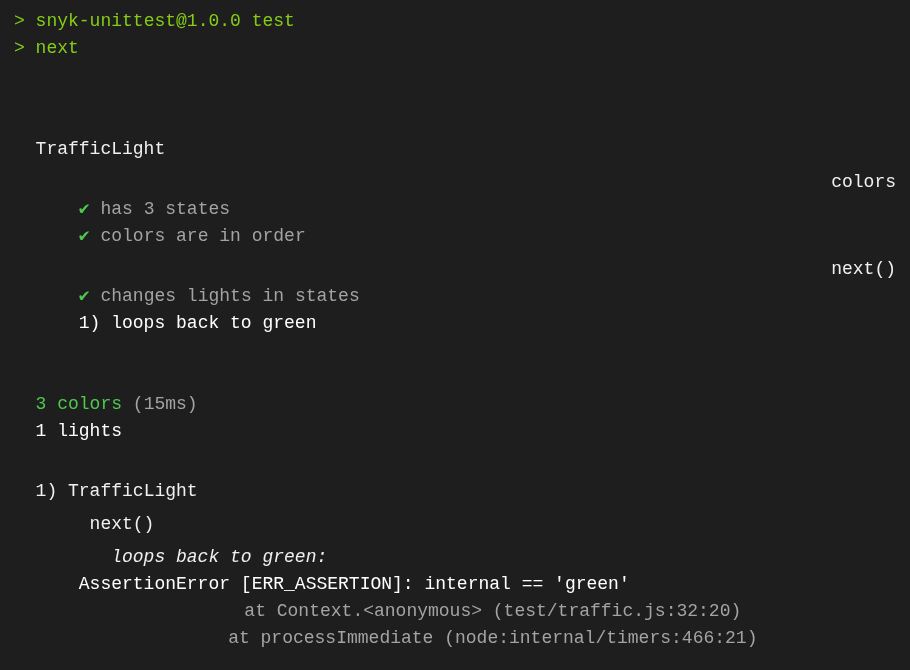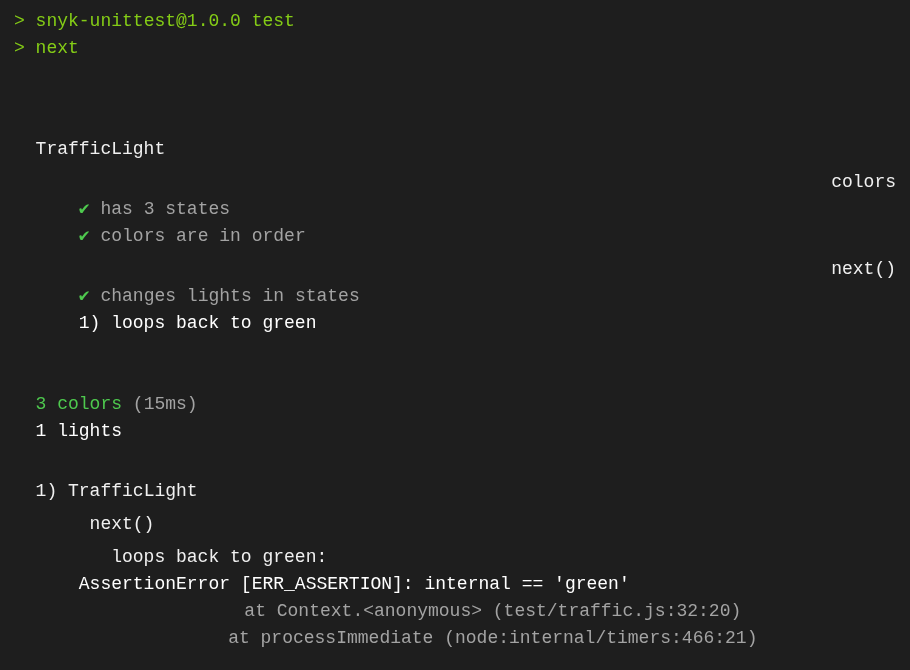--- a/index.html
+++ b/index.html
@@ -73,16 +73,16 @@
 <div class="spacer"></div>
 <div class="spacer"></div>
 
 <div class="line indent-1"><span class="green">3</span> <span class="green">colors</span> <span class="gray">(15ms)</span></div>
 <div class="line indent-1 red"><span>1</span> <span>lights</span></div>
 
 <div class="spacer"></div>
 
 <div class="line indent-1 white-bold"><span>1)</span> <span>TrafficLight</span></div>
 <div class="line indent-3-5 white-bold">next()</div>
-<div class="line white-bold" style="padding-left:9ch;">loops back to green:</div>
+<div class="line white-bold" style="padding-left:9ch;font-style:italic;">loops back to green:</div>
 <div class="line indent-3 red">AssertionError [ERR_ASSERTION]: internal == 'green'</div>
 <div class="line indent-3-5 gray">at Context.&lt;anonymous&gt; (test/traffic.js:32:20)</div>
 <div class="line indent-3-5 gray">at processImmediate (node:internal/timers:466:21)</div>
 
 </body></html>

